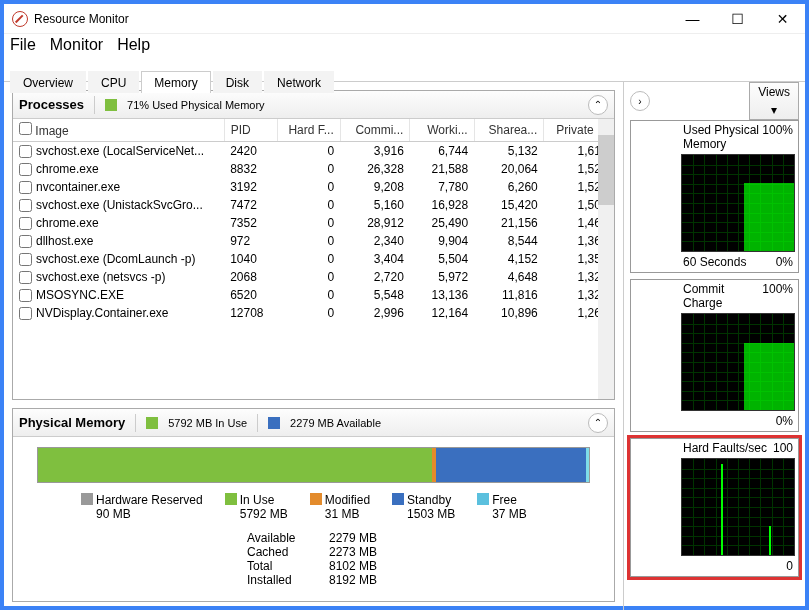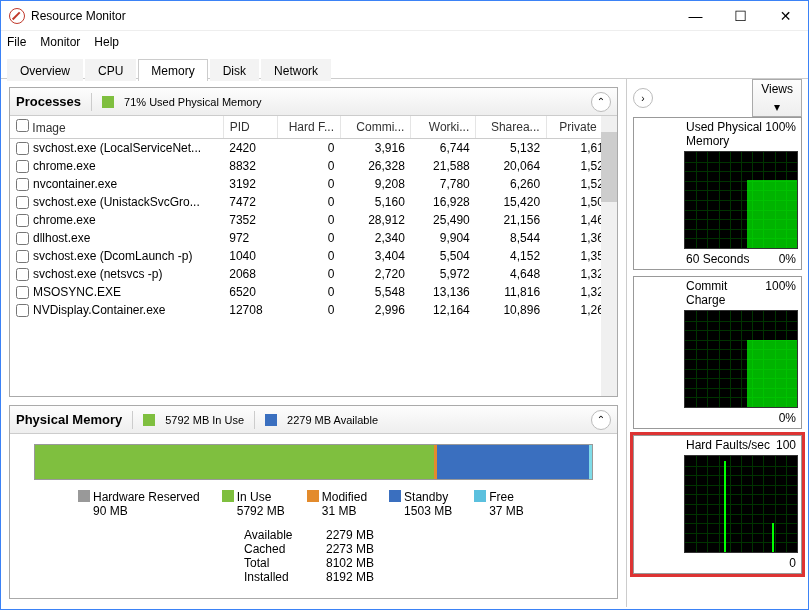--- a/index.html
+++ b/index.html
@@ -1,27 +1,27 @@
 <!DOCTYPE html>
 <html><head>
 <meta charset="utf-8">
 <style>
 * { box-sizing: border-box; margin: 0; padding: 0; font-family: "Segoe UI", Tahoma, sans-serif; font-size: 12px; }
 body { background: #fff; }
-.window { width: 809px; height: 610px; border: 1px solid #3b82f6; background: #fff; position: relative; }
+.window { width: 809px; height: 610px; border: 4px solid #3b82f6; background: #fff; position: relative; }
 .titlebar { height: 30px; display: flex; align-items: center; padding: 0 0 0 8px; border-bottom: 1px solid #eee; }
 .titlebar .icon { width: 16px; height: 16px; margin-right: 6px; border: 1.5px solid #c0392b; border-radius: 50%; position: relative; }
 .titlebar .icon::after { content: ""; position: absolute; width: 10px; height: 1.5px; background: #c0392b; top: 6px; left: 1px; transform: rotate(-45deg); }
 .titlebar .title { flex: 1; font-size: 12px; }
 .winbtns { display: flex; height: 100%; }
 .winbtn { width: 45px; display: flex; align-items: center; justify-content: center; font-size: 14px; }
 .menubar { height: 22px; display: flex; align-items: center; padding: 0 6px; gap: 14px; }
-.menubar span { font-size: 12px; }
+.menubar span { font-size: 16px; }
 .tabs { height: 26px; border-bottom: 1px solid #ccc; display: flex; align-items: flex-end; padding: 0 6px; gap: 0; }
-.tab { padding: 4px 12px 3px; border: 1px solid transparent; border-bottom: none; position: relative; top: 3px; background: #f3f3f3; margin-right: 2px; }
+.tab { padding: 4px 12px 3px; border: 1px solid transparent; border-bottom: none; position: relative; top: 12px; background: #f3f3f3; margin-right: 2px; }
 .tab.active { background: #fff; border-color: #ccc; }
 .content { display: flex; height: 528px; }
 .left { flex: 1; padding: 8px; display: flex; flex-direction: column; gap: 8px; }
 .right { width: 182px; border-left: 1px solid #ccc; padding: 6px; display: flex; flex-direction: column; gap: 6px; }
 .panel { border: 1px solid #aaa; background: #fff; }
 .panel-header { height: 28px; background: linear-gradient(#fdfdfd, #eee); border-bottom: 1px solid #ccc; display: flex; align-items: center; padding: 0 6px; gap: 10px; }
 .panel-title { font-weight: bold; font-size: 13px; }
 .swatch { width: 12px; height: 12px; display: inline-block; }
 .swatch.green { background: #7fbf3f; }
 .swatch.blue { background: #3a6fbf; }

